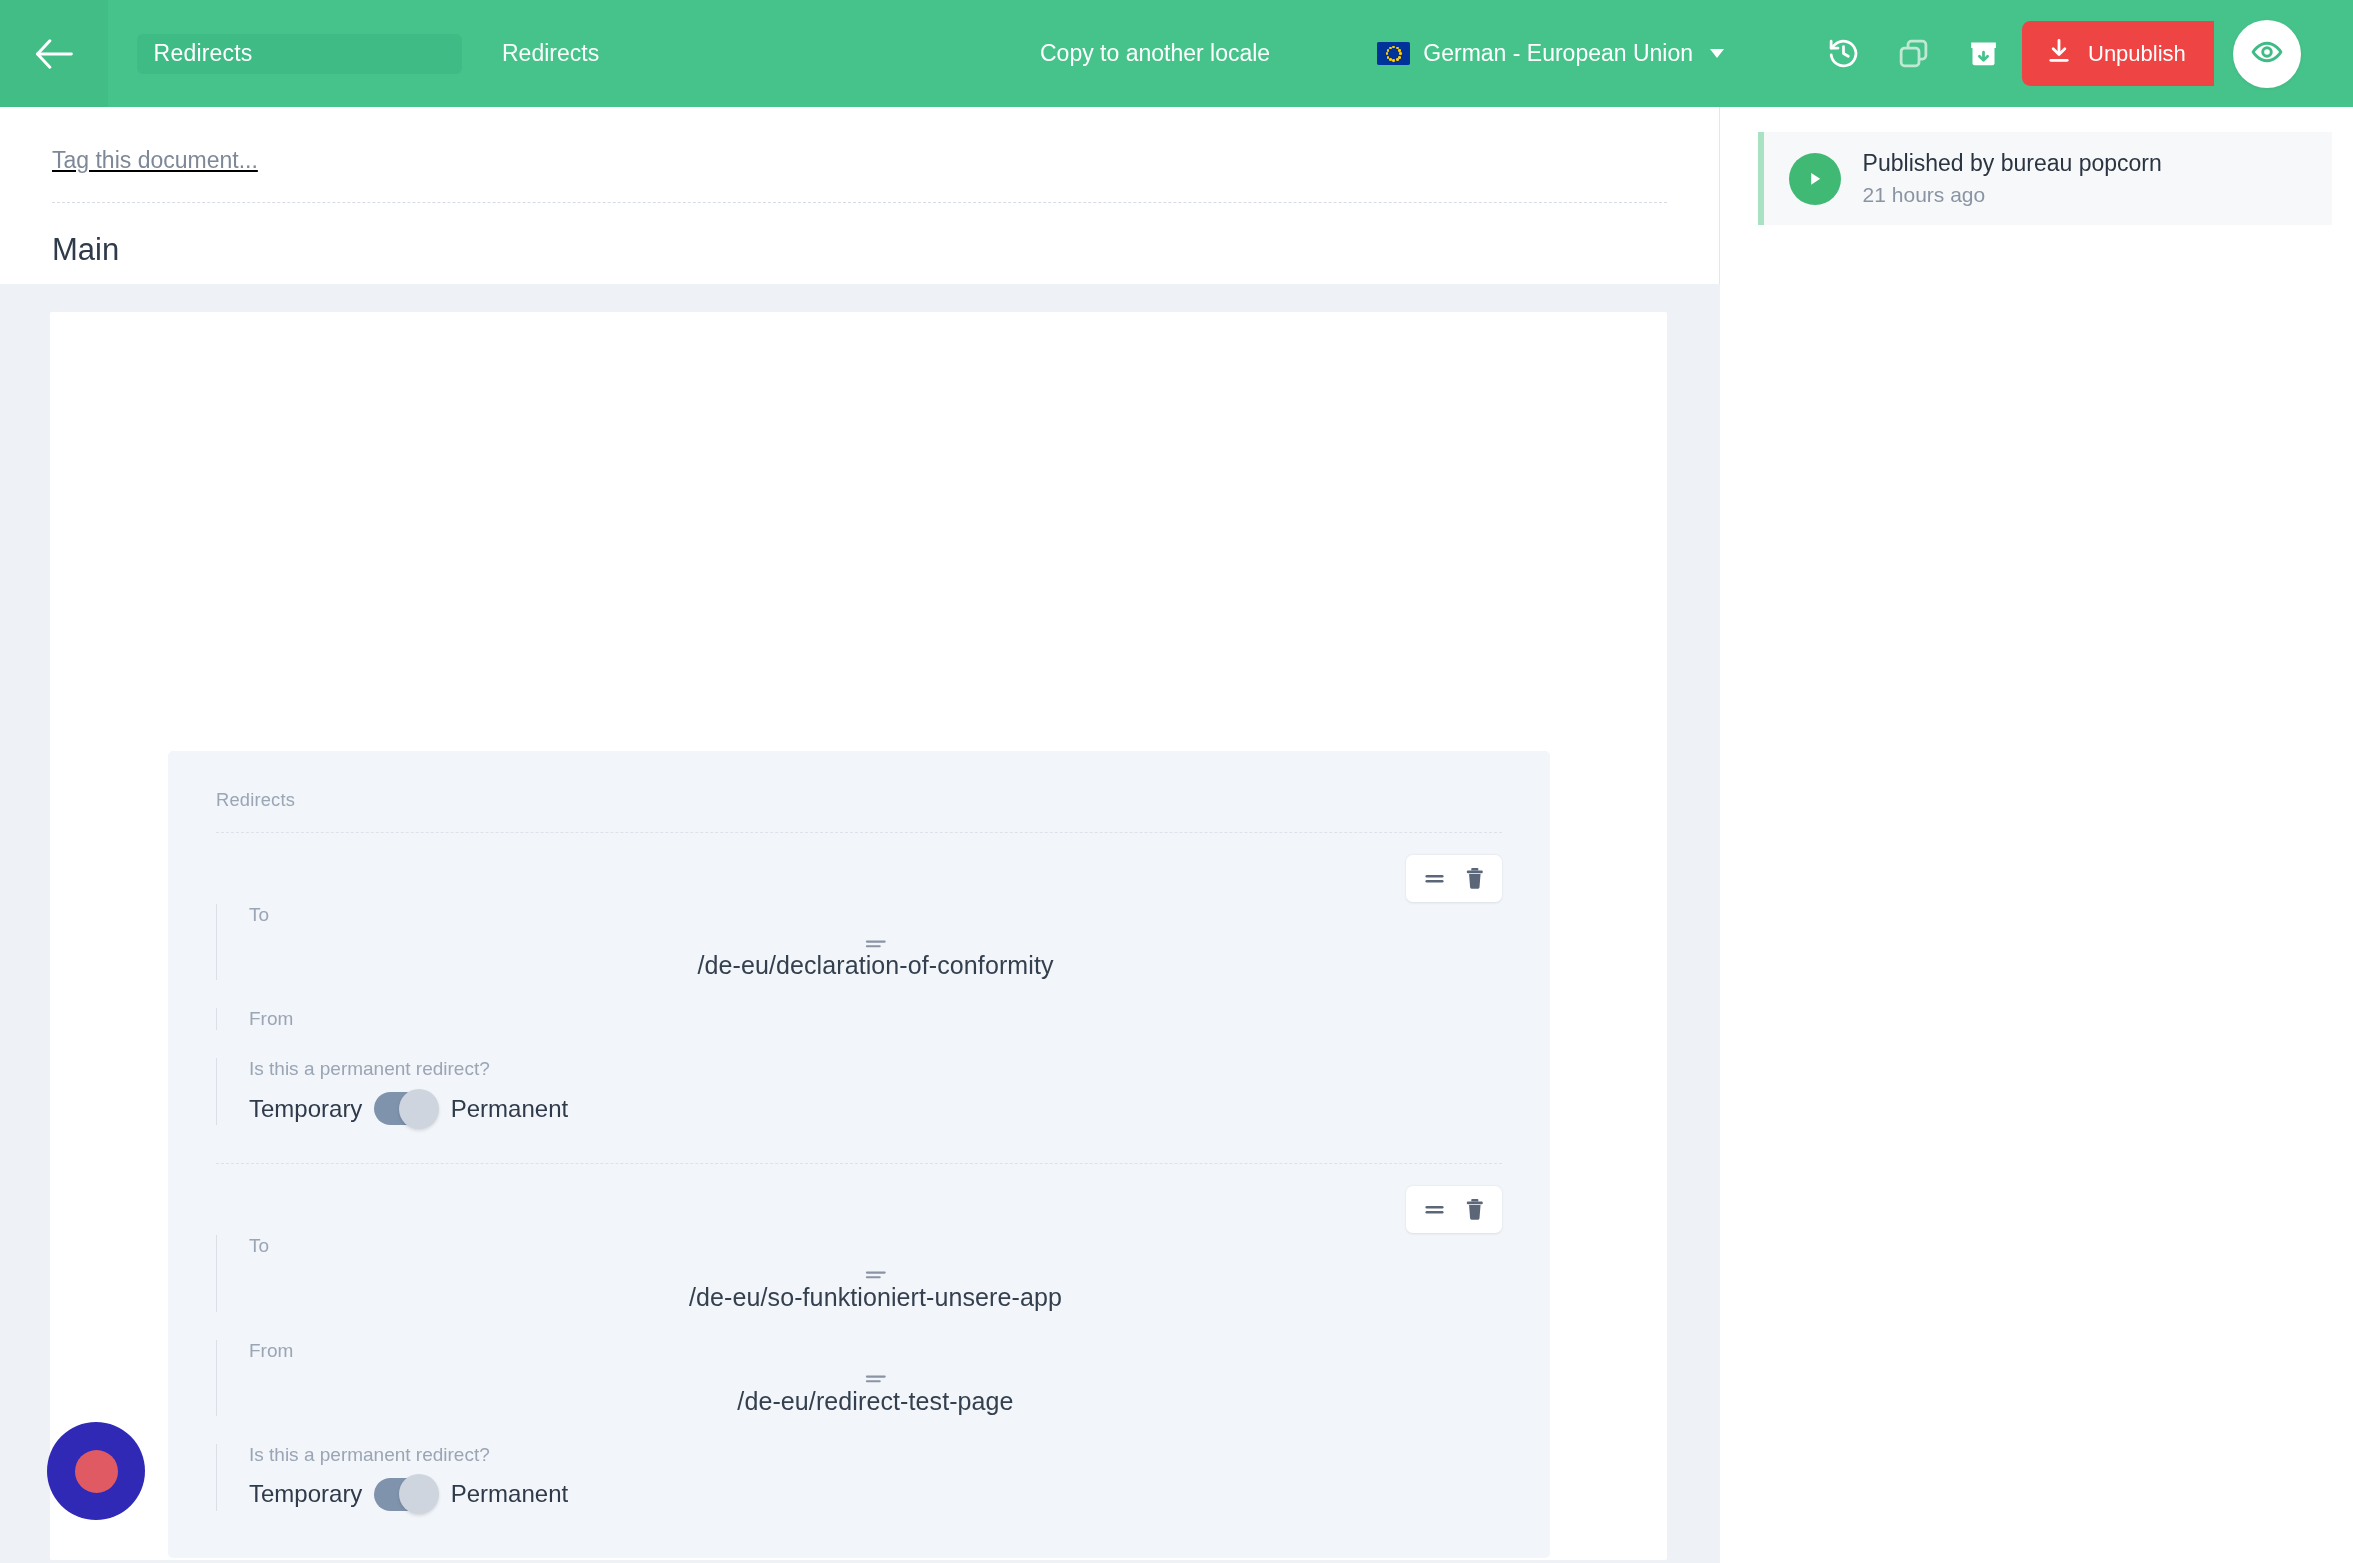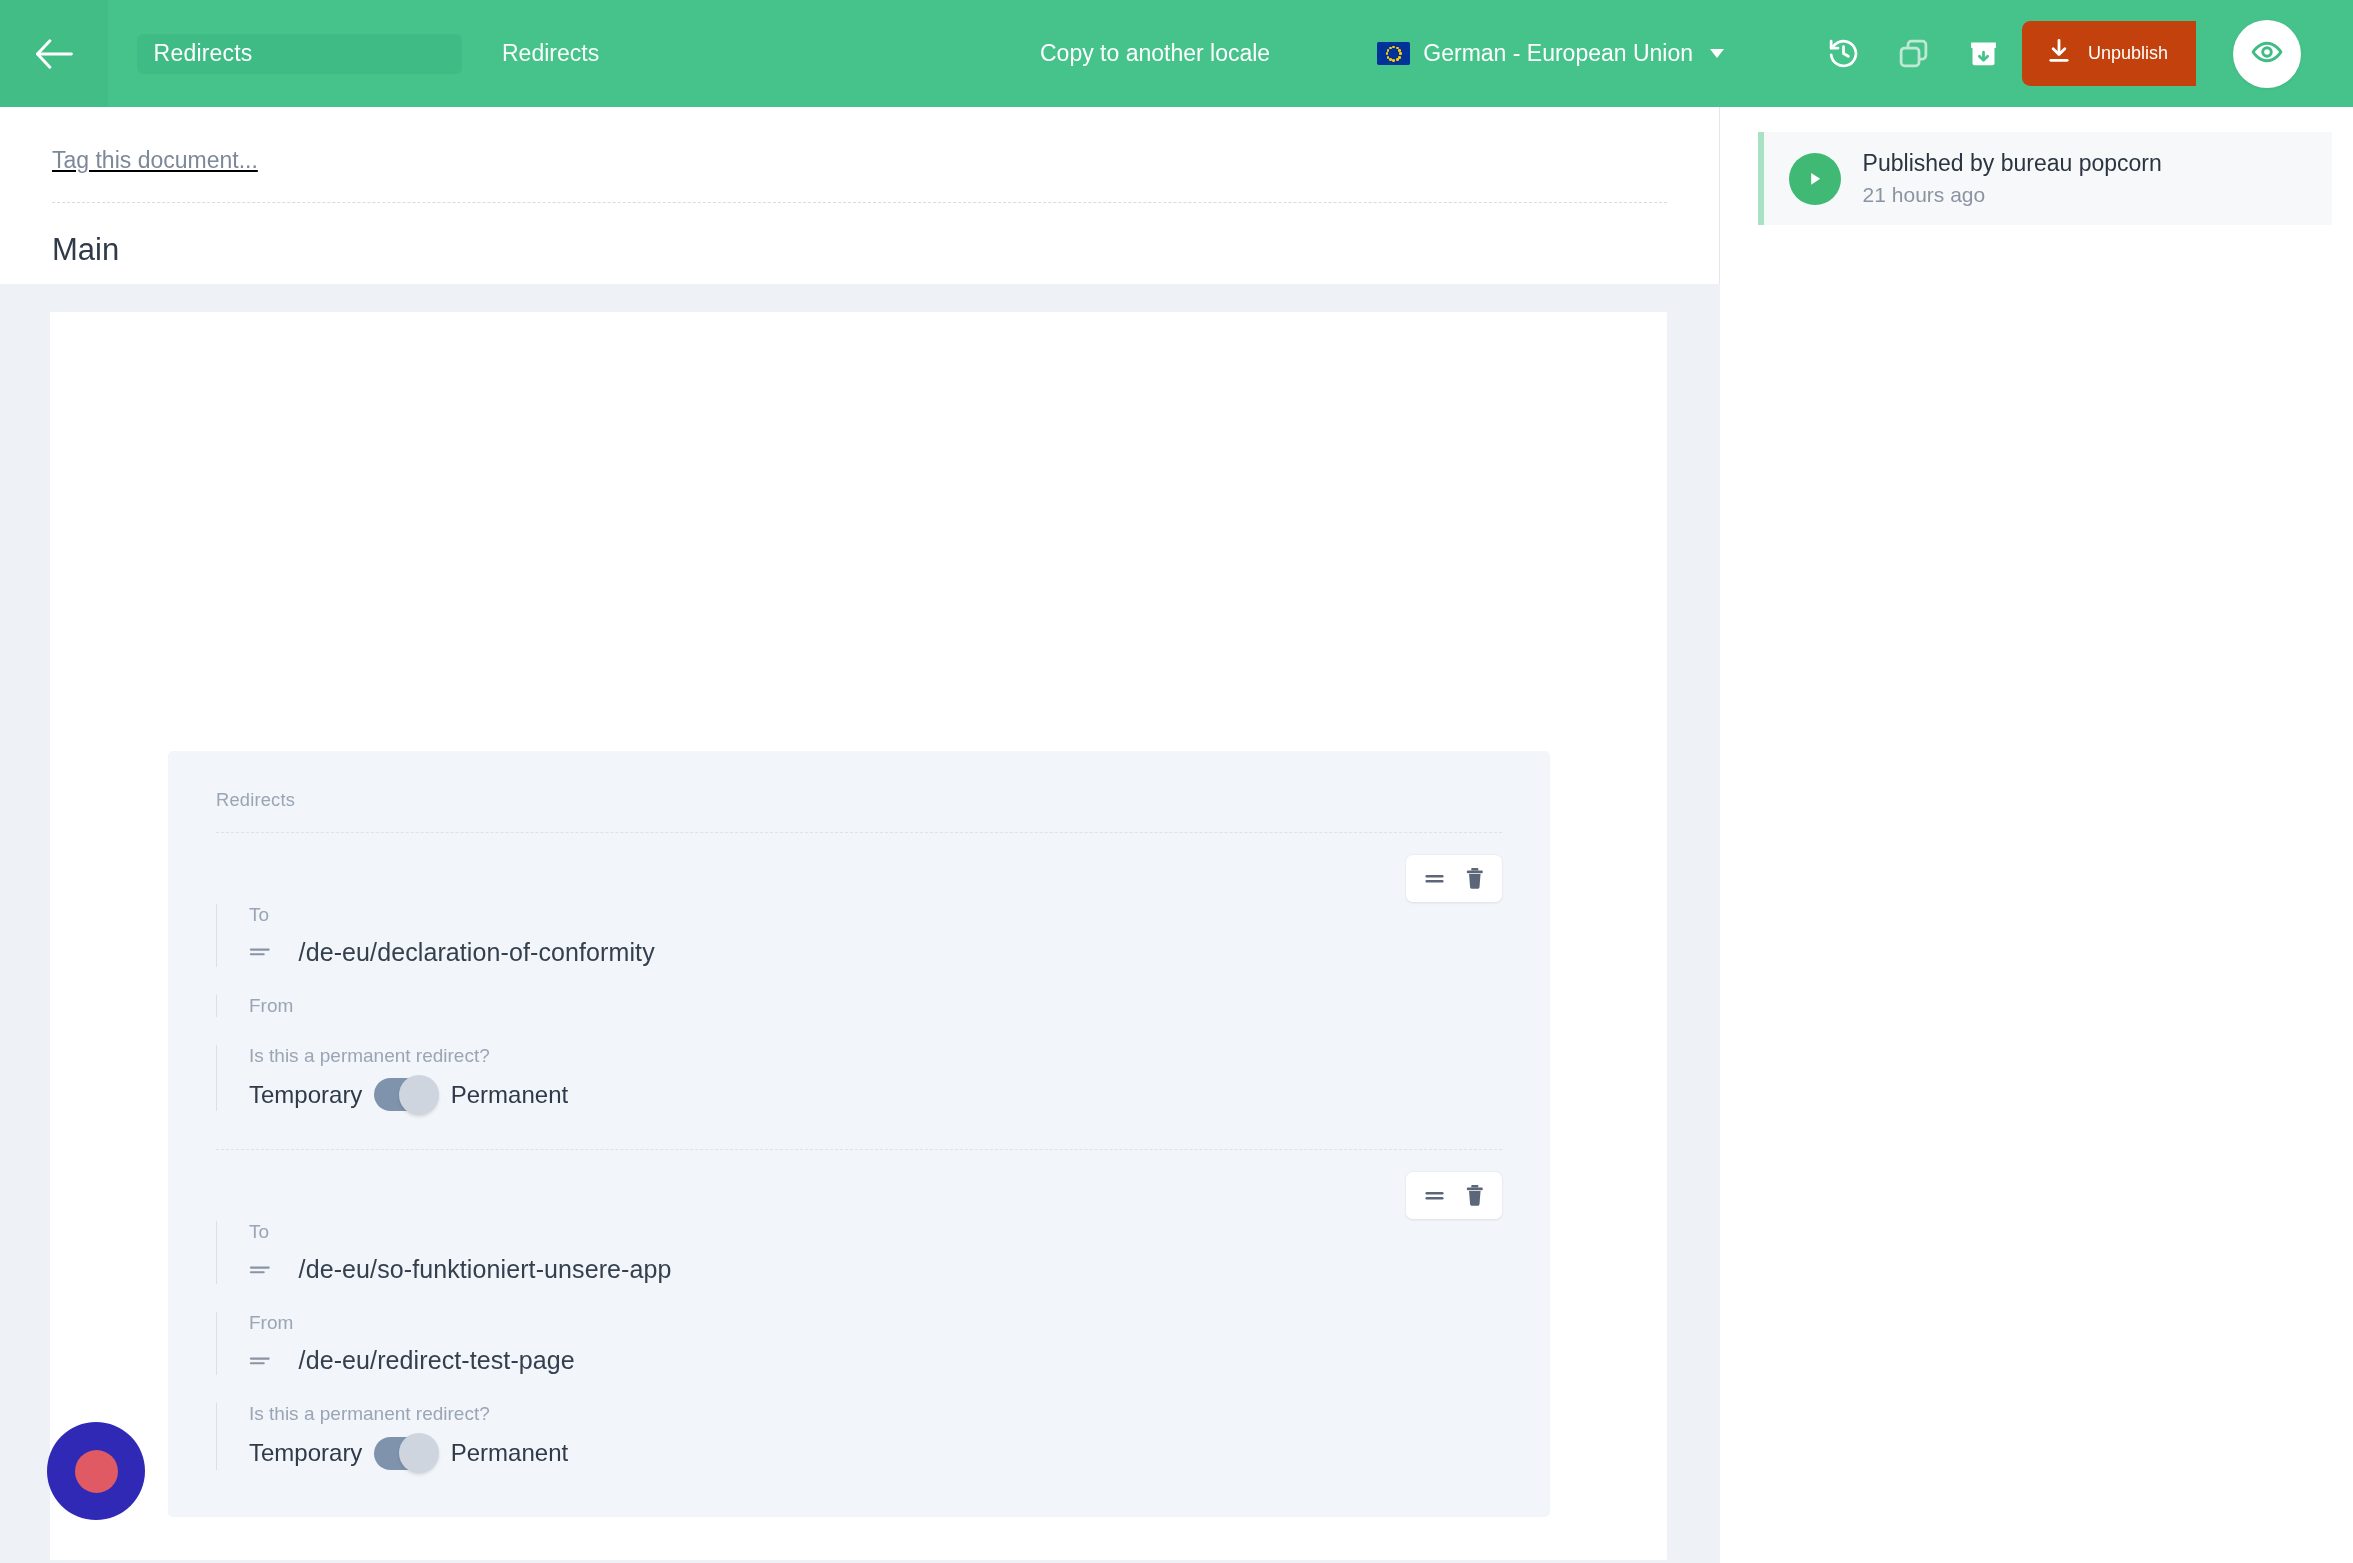--- a/index.html
+++ b/index.html
@@ -87,24 +87,24 @@
     left: 1827px;
     display: flex; align-items: center; gap: 37px;
   }
   .hdr-icon { width: 33px; height: 33px; display:block; cursor: pointer; }
 
   .unpublish-btn {
     position: absolute;
     left: 2022px;
     height: 65px;
     display: flex; align-items: center; gap: 15px;
-    background: #c2410c;
+    background: #ef4444;
     border-radius: 8.3px 0 0 8.3px;
     padding: 0 28px 0 23px;
-    color: #fff; font-size: 18px;
+    color: #fff; font-size: 22px;
     white-space: nowrap;
     cursor: pointer;
   }
   .preview-fab {
     position: absolute;
     left: 2233px;
     width: 68px; height: 68px;
     border-radius: 50%;
     background: #ffffff;
     display:flex; align-items:center; justify-content:center;
@@ -200,21 +200,21 @@
     padding-left: 32px;
     margin-top: 28px;
   }
   .field:first-child { margin-top: 0; }
   .field-label {
     font-size: 19px;
     color: #9aa5b5;
     margin-bottom: 11.7px;
   }
   .field-value-row {
-    display: flex; align-items: center; gap: 28px;
+    display: flex; align-items: center; gap: 2px; flex-direction: column;
   }
   .eq-icon { display:block; flex: 0 0 21.6px; }
   .field-value {
     font-size: 25px;
     color: #35404f;
     letter-spacing: 0.1px;
   }
 
   .toggle-row {
     display: flex; align-items: center; gap: 0;

